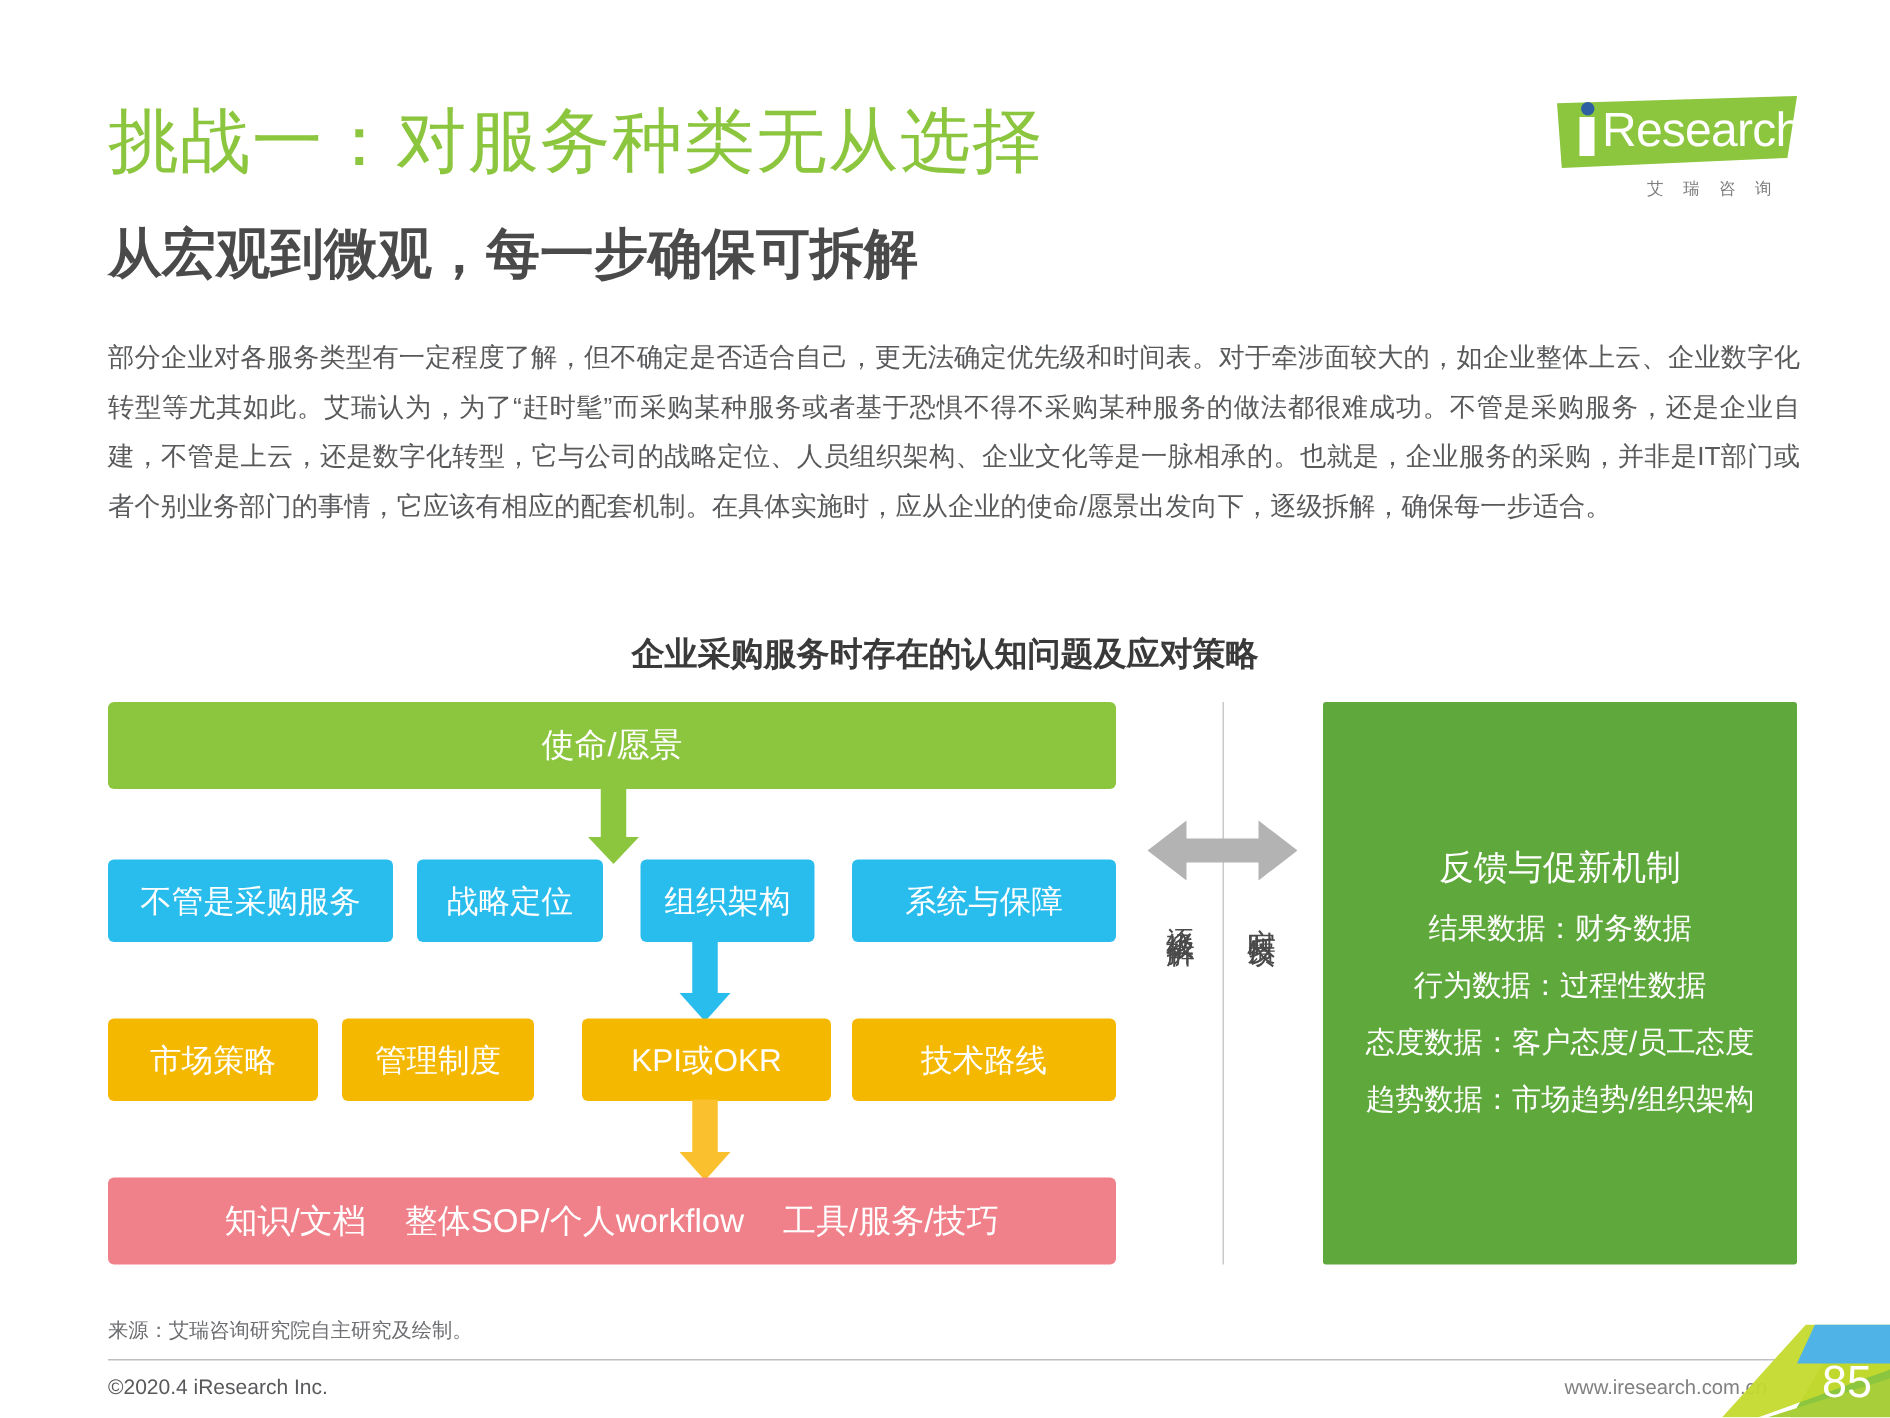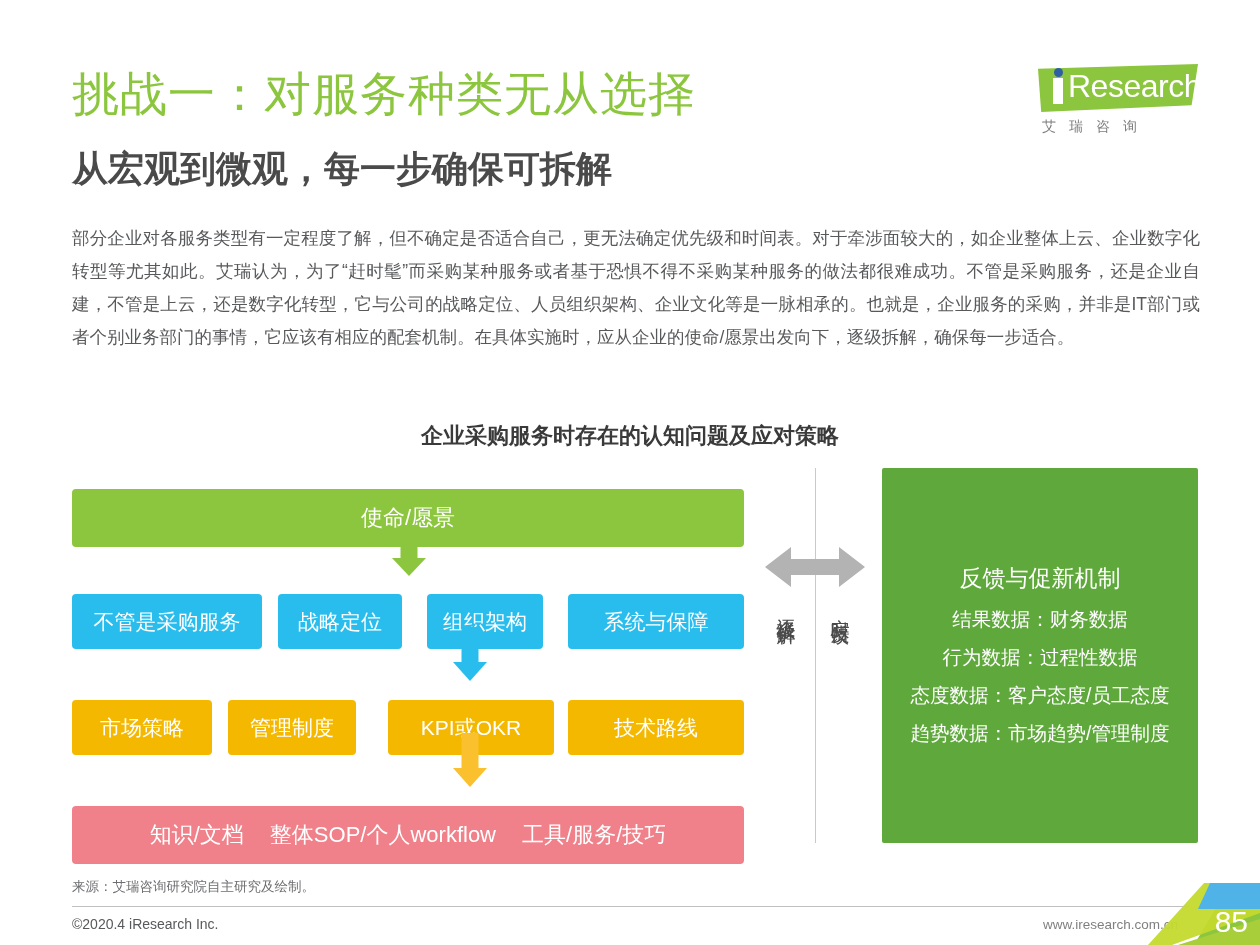--- a/index.html
+++ b/index.html
@@ -44,22 +44,22 @@
     position: absolute; left: 15px; top: 18px;
     width: 10px; height: 26px; background: #ffffff; z-index: 3;
   }
   #logo-text {
     position: absolute; left: 30px; top: 9px; z-index: 2;
     font-size: 32px; font-weight: 400; color: #ffffff;
     letter-spacing: -0.5px; line-height: 34px;
   }
   #logo-cn {
     position: absolute; left: 4px; top: 58px; width: 152px;
-    font-size: 14px; color: #7E7E7E; letter-spacing: 13px;
-    text-align: left;
+    font-size: 11px; color: #7E7E7E; letter-spacing: 13px;
+    text-align: right;
   }
 
   
   #body-paragraph {
     position: absolute; left: 72px; top: 222px; width: 1128px;
     font-size: 17.5px; line-height: 33px;
     color: #58595B; text-align: justify;
     text-justify: inter-ideograph;
   }
 
@@ -71,21 +71,20 @@
   }
 
   #diagram { position: absolute; left: 0; top: 455px; width: 1260px; height: 400px; }
 
   .flow-box {
     position: absolute;
     display: flex; align-items: center; justify-content: center;
     color: #ffffff; border-radius: 4px;
     font-size: 21px; font-weight: 400;
     white-space: nowrap;
-    margin-top: 21px;
   }
 
   
   #box-mission {
     left: 72px; top: 13px; width: 672px; height: 58px;
     background: #8CC63E; font-size: 22px;
   }
 
   
   .row-blue { background: #29BDEE; top: 118px; height: 55px; }
@@ -246,21 +245,21 @@
     </svg>
   </div>
   <div class="vlabel" id="label-decompose">逐级拆解</div>
   <div class="vlabel" id="label-feedback">实时反馈</div>
 
   <div id="panel-feedback">
     <div id="panel-feedback-title">反馈与促新机制</div>
     <div class="panel-line">结果数据：财务数据</div>
     <div class="panel-line">行为数据：过程性数据</div>
     <div class="panel-line">态度数据：客户态度/员工态度</div>
-    <div class="panel-line">趋势数据：市场趋势/管理制度</div>
+    <div class="panel-line">趋势数据：市场趋势/组织架构</div>
   </div>
 </div>
 
 <div id="source-note">来源：艾瑞咨询研究院自主研究及绘制。</div>
 <div id="footer-rule"></div>
 <div id="footer-copyright">©2020.4 iResearch Inc.</div>
 <div id="footer-url">www.iresearch.com.cn</div>
 
 <div id="corner-deco">
   <svg width="112" height="62" viewBox="0 0 112 62">

